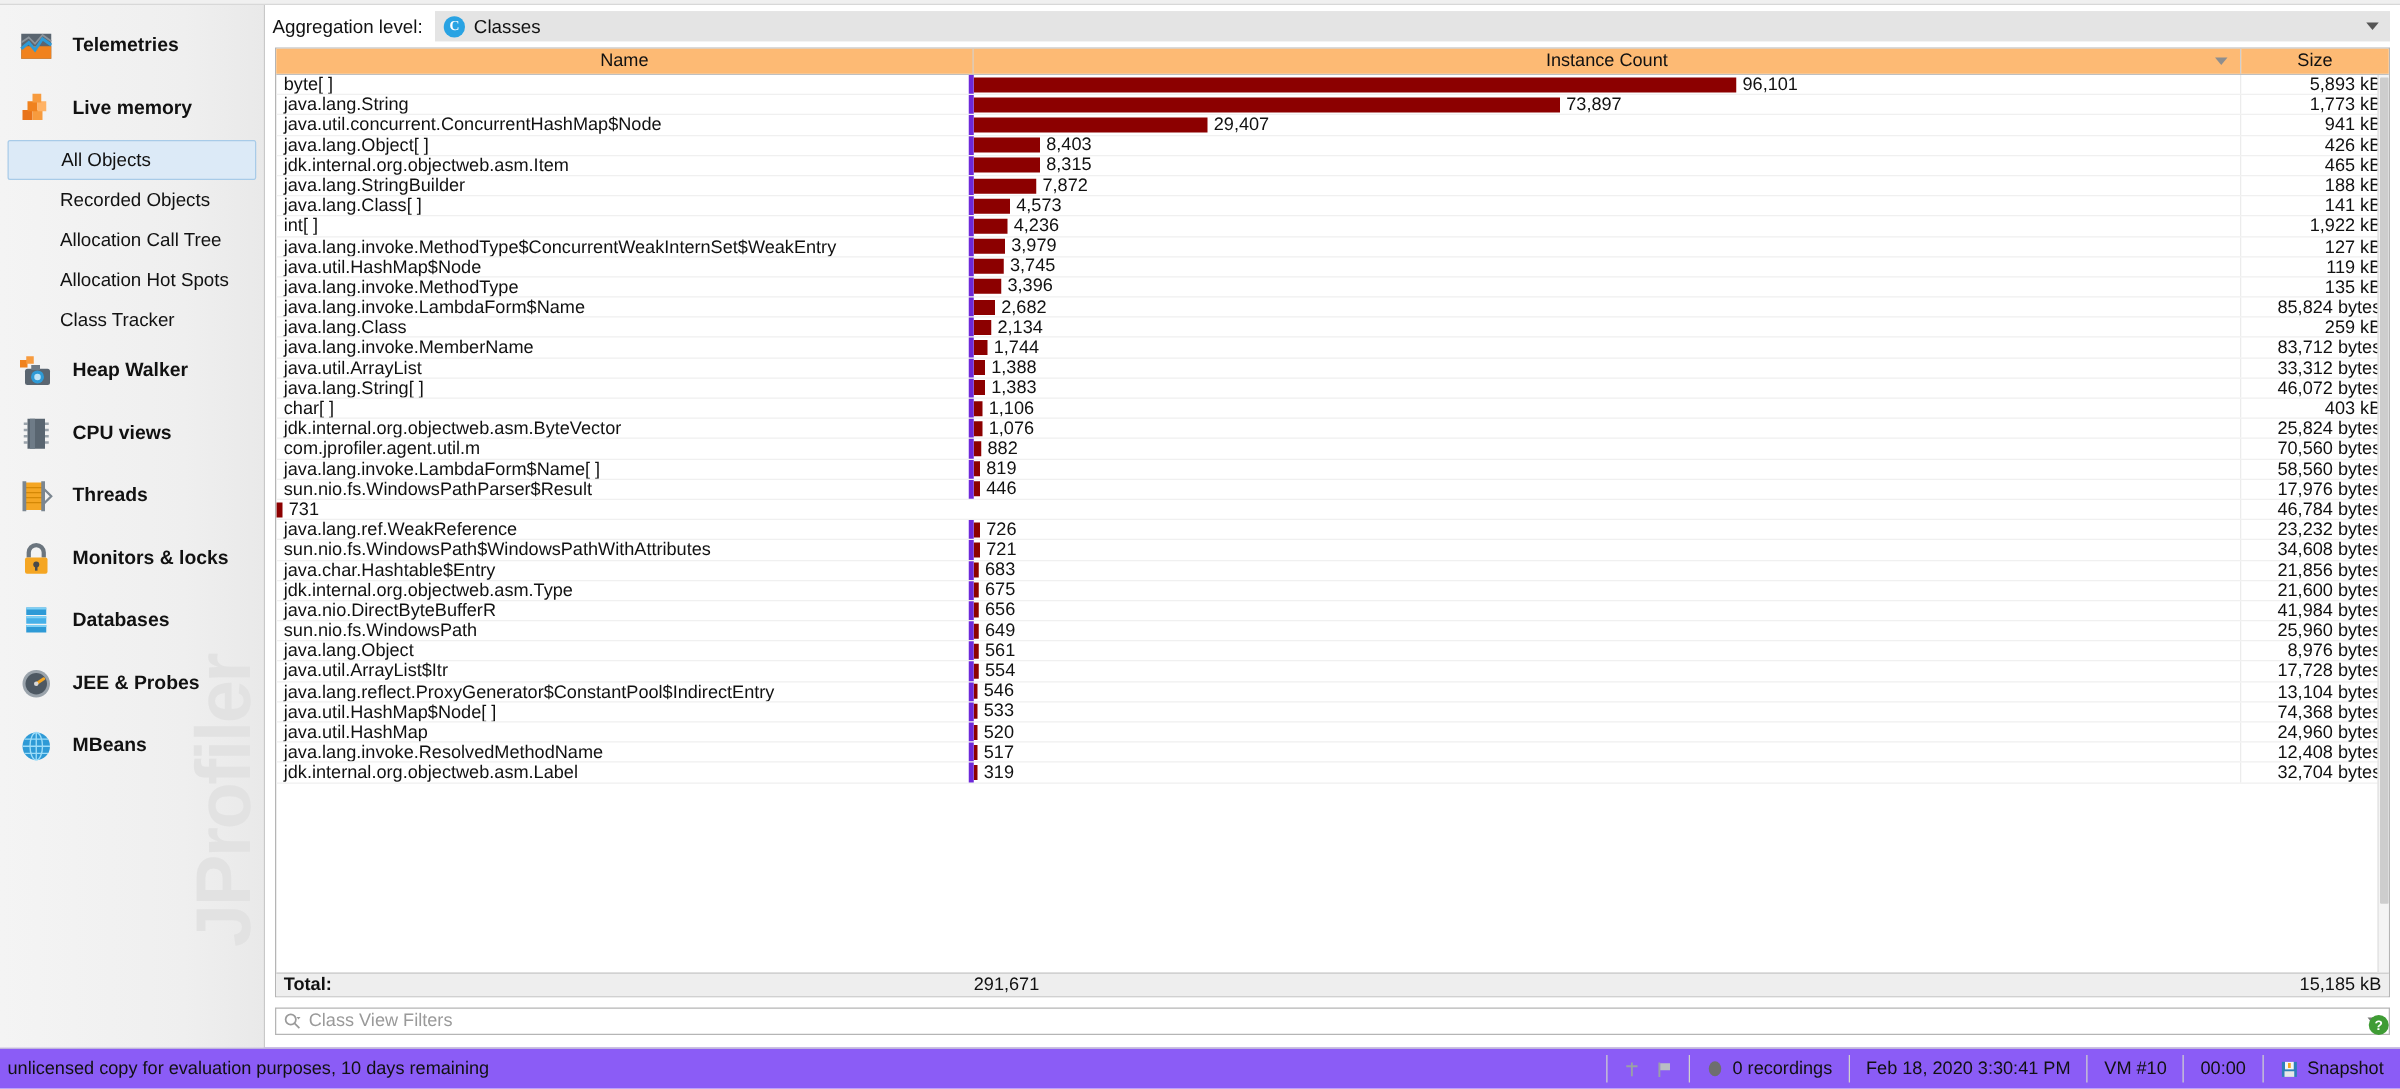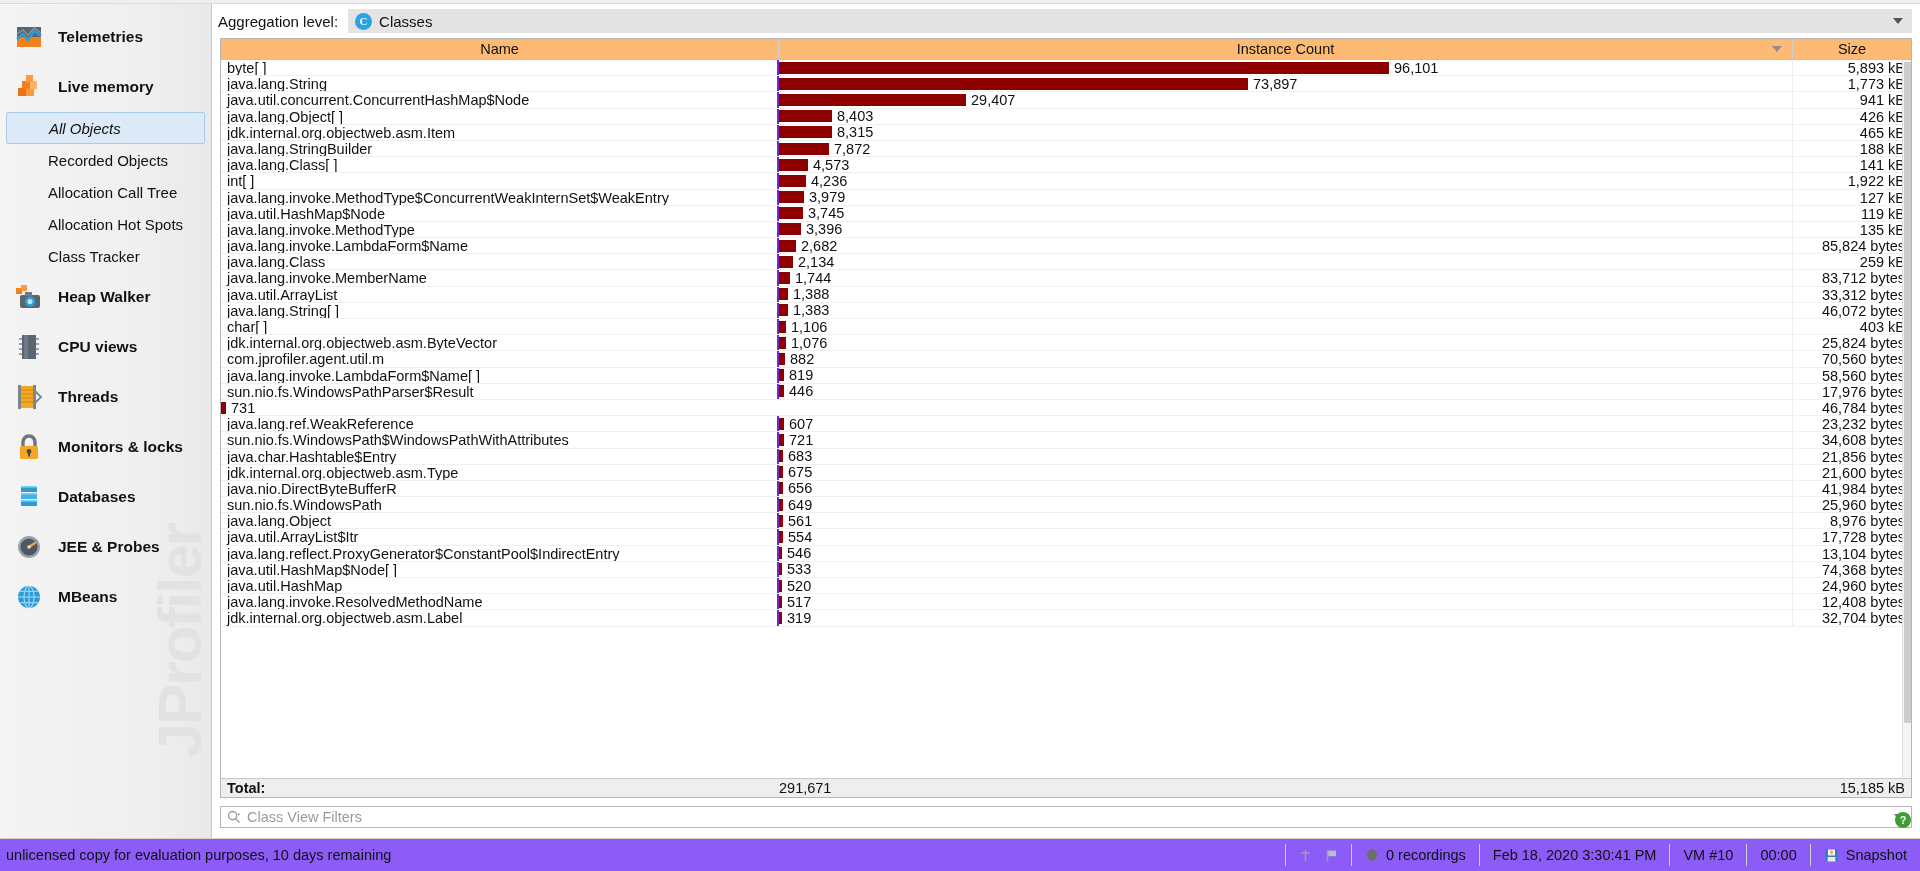--- a/index.html
+++ b/index.html
@@ -43,21 +43,20 @@
   .nav-top .lbl { font-size: 15.5px; color: #111; font-weight: bold; }
   .nav-sub {
     height: 32px; display: flex; align-items: center;
     padding-left: 42px; font-size: 15px; color: #111; cursor: pointer;
     margin: 0 6px;
   }
   .nav-sub.selected {
     background: #dceaf7;
     border: 1px solid #a8cbe8;
     border-radius: 2px;
-    font-style: italic;
   }
 
   
   .ico { width: 30px; height: 30px; flex: 0 0 30px; position: relative; }
 
   
   .main { flex: 1 1 auto; display: flex; flex-direction: column; min-width: 0; background:#fff; }
 
   .agg-bar {
     height: 34px; flex: 0 0 34px;
@@ -103,21 +102,21 @@
     position: absolute; right: 10px; top: 50%; transform: translateY(-50%);
     width: 0; height: 0; border-left: 5px solid transparent;
     border-right: 5px solid transparent; border-top: 6px solid #8e8e8e;
   }
 
   .tbody { flex: 1 1 auto; overflow: hidden; position: relative; }
   .row { display: flex; height: 16.2px; border-bottom: 1px solid #f0f0f0; }
   .cell-name {
     flex: 0 0 558px; padding-left: 6px; font-size: 14.5px; color: #111;
     white-space: nowrap; overflow: hidden; line-height: 16.2px;
-    border-right: 2px solid #6d28d9;
+    border-right: 4px solid #6d28d9;
   }
   .cell-count {
     flex: 1 1 auto; display: flex; align-items: center; position: relative;
     padding-left: 0; border-right: 1px solid #ececec; overflow: hidden;
   }
   .bar { height: 12px; background: #8c0000; flex: 0 0 auto; }
   .bar-val { font-size: 14.5px; color: #111; margin-left: 5px; white-space: nowrap; }
   .cell-size {
     flex: 0 0 118px; text-align: right; padding-right: 6px;
     font-size: 14.5px; color: #111; line-height: 16.2px; white-space: nowrap;
@@ -530,21 +529,21 @@
               <div class="cell-count">
                 <div class="bar" style="width: 5px; background: rgb(140, 0, 0);"></div>
                 <span class="bar-val">731</span>
               </div>
               <div class="cell-size">46,784 bytes</div>
             </div>
             <div class="row">
               <div class="cell-name">java.lang.ref.WeakReference</div>
               <div class="cell-count">
                 <div class="bar" style="width: 5px; background: rgb(140, 0, 0);"></div>
-                <span class="bar-val">607</span>
+                <span class="bar-val">726</span>
               </div>
               <div class="cell-size">23,232 bytes</div>
             </div>
             <div class="row">
               <div class="cell-name">sun.nio.fs.WindowsPath$WindowsPathWithAttributes</div>
               <div class="cell-count">
                 <div class="bar" style="width: 5px; background: rgb(140, 0, 0);"></div>
                 <span class="bar-val">721</span>
               </div>
               <div class="cell-size">34,608 bytes</div>

